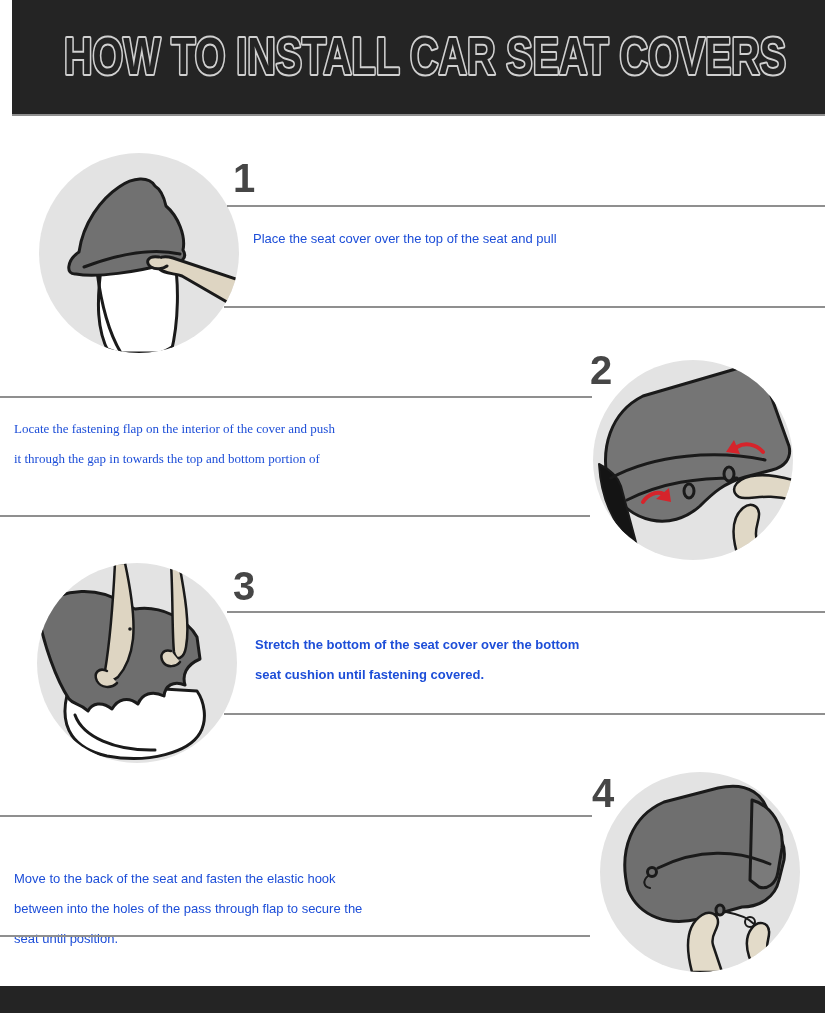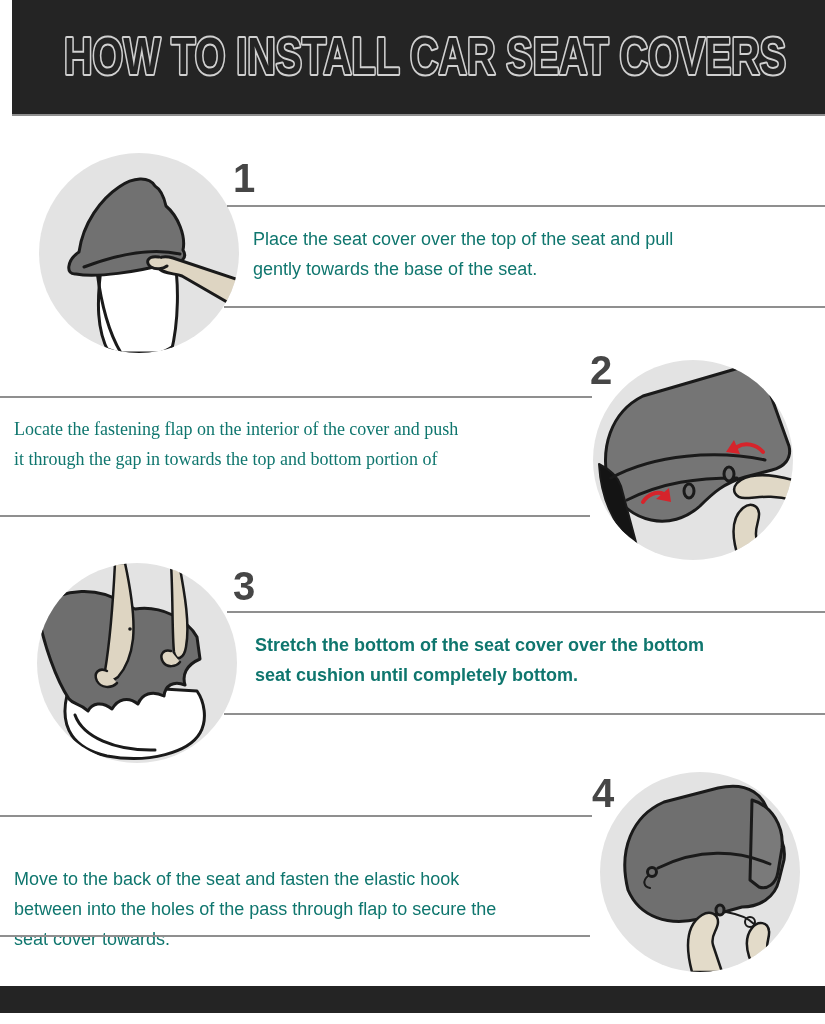--- a/index.html
+++ b/index.html
@@ -31,22 +31,22 @@
   }
 
   
   .rule {
     height: 2px;
     background: #8f8f8f;
   }
 
   
   .step-text {
-    color: #0f766e;
-    font-size: 18px;
+    color: #1d4ed8;
+    font-size: 13px;
     line-height: 30px;
     white-space: nowrap;
   }
 
   
   .illus { display: block; }
 
   
   #footer {
     left: 0; top: 986px;
@@ -81,21 +81,20 @@
         <path d="M45,114 C90,97 120,96 141,101" fill="none"></path>
         <path d="M200,127 L134,105 C121,101 115,107 119,114 C123,121 135,120 143,123 L200,156 Z" fill="#ded5c2"></path>
         <path d="M120,104 C108,102 106,110 112,114 C117,117 124,116 128,113" fill="#ded5c2"></path>
       </g>
     </svg>
   </div>
   <div class="abs step-number" style="left:233px; top:158px;">1</div>
   <div class="abs rule" style="left:227px; top:205px; width:598px;"></div>
   <div class="abs" style="left:253px; top:224px;">
     <div class="step-text">Place the seat cover over the top of the seat and pull</div>
-    <div class="step-text">gently towards the base of the seat.</div>
   </div>
   <div class="abs rule" style="left:224px; top:306px; width:601px;"></div>
 
   <div class="abs step-number" style="left:590px; top:350px;">2</div>
   <div class="abs" style="left:593px; top:360px; width:200px; height:200px;">
     <svg class="illus" viewBox="0 0 200 200" width="200" height="200">
       <defs>
           <clipPath id="c2">
             <circle cx="100" cy="100" r="100"></circle>
           </clipPath>
@@ -141,21 +140,21 @@
         <path d="M70,108 C62,104 56,110 60,118 C64,125 74,126 80,120" fill="#ded5c2" stroke-width="2.5"></path>
         <path d="M134,88 C126,86 122,92 126,99 C130,105 139,104 143,99" fill="#ded5c2" stroke-width="2.5"></path>
         <circle cx="93" cy="66" r="1.8" fill="#1a1a1a" stroke="none"></circle>
       </g>
     </svg>
   </div>
   <div class="abs step-number" style="left:233px; top:566px;">3</div>
   <div class="abs rule" style="left:227px; top:611px; width:598px;"></div>
   <div class="abs" style="left:255px; top:630px;font-weight:bold;">
     <div class="step-text">Stretch the bottom of the seat cover over the bottom</div>
-    <div class="step-text">seat cushion until completely bottom.</div>
+    <div class="step-text">seat cushion until fastening covered.</div>
   </div>
   <div class="abs rule" style="left:224px; top:713px; width:601px;"></div>
 
   <div class="abs step-number" style="left:592px; top:773px;">4</div>
   <div class="abs" style="left:600px; top:772px; width:200px; height:200px;">
     <svg class="illus" viewBox="0 0 200 200" width="200" height="200">
       <defs>
           <clipPath id="c4">
             <circle cx="100" cy="100" r="100"></circle>
           </clipPath>
@@ -172,19 +171,19 @@
         <path d="M126,140 C138,142 148,146 154,152" fill="none" stroke-width="2"></path>
         <circle cx="150" cy="150" r="5" fill="none" stroke-width="2"></circle>
         <path d="M156,200 C146,182 144,166 152,156 C158,148 168,150 169,159 C170,166 165,172 168,180 L178,200 Z" fill="#e3dbc9" stroke-width="2.5"></path>
       </g>
     </svg>
   </div>
   <div class="abs rule" style="left:0; top:815px; width:592px;"></div>
   <div class="abs" style="left:14px; top:864px;">
     <div class="step-text">Move to the back of the seat and fasten the elastic hook</div>
     <div class="step-text">between into the holes of the pass through flap to secure the</div>
-    <div class="step-text">seat cover towards.</div>
+    <div class="step-text">seat until position.</div>
   </div>
   <div class="abs rule" style="left:0; top:935px; width:590px;"></div>
 
   <div id="footer" class="abs"></div>
 
 </div>
 
 </body></html>

